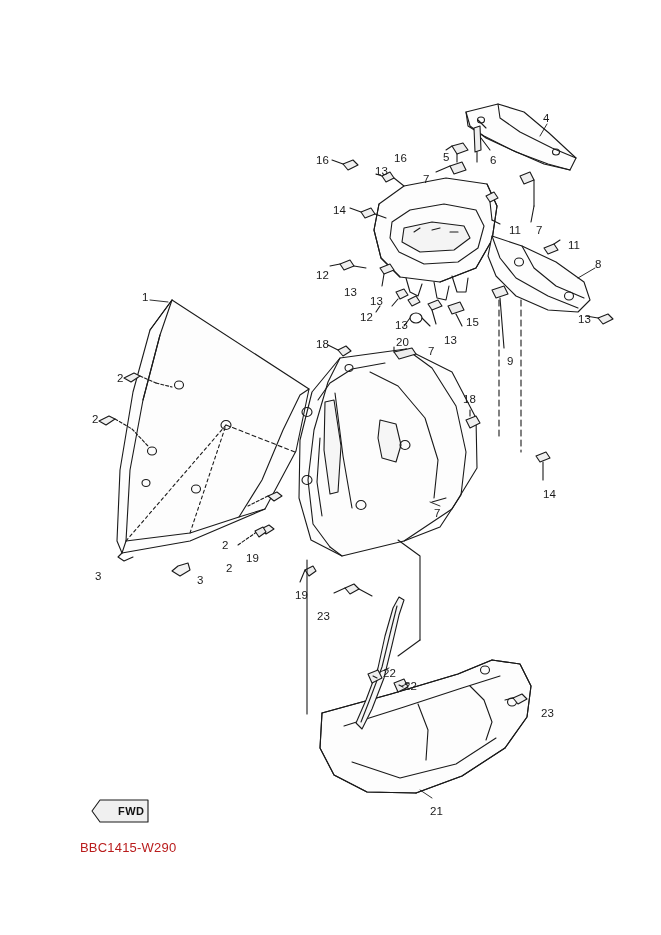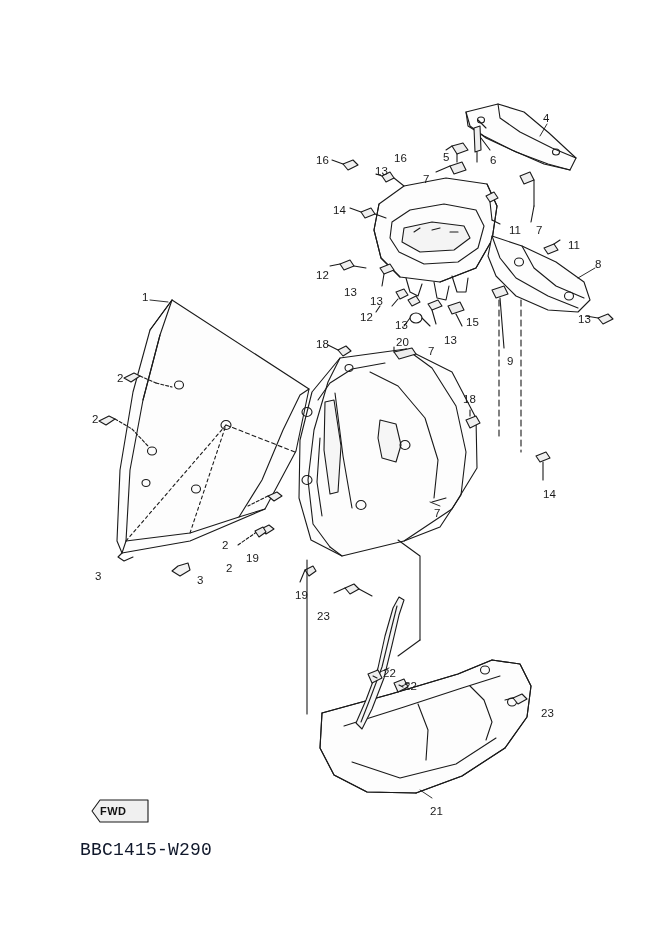--- a/index.html
+++ b/index.html
@@ -30,23 +30,23 @@
     position: absolute;
     font-family: "Liberation Sans", sans-serif;
     font-size: 11.5px;
     color: #1a1a1a;
     line-height: 1;
     white-space: nowrap;
     user-select: none;
   }
   .part-code {
     position: absolute;
-    font-family: Liberation Mono, monospace;
-    font-size: 18px;
-    color: #0f172a;
+    font-family: Liberation Sans, sans-serif;
+    font-size: 13px;
+    color: #b91c1c;
     letter-spacing: 0.2px;
     white-space: nowrap;
   }
   .fwd-label {
     position: absolute;
     font-family: "Liberation Sans", sans-serif;
     font-size: 11px;
     font-weight: bold;
     color: #111111;
     letter-spacing: 0.5px;
@@ -361,16 +361,16 @@
   <div class="callout" style="left:463px;  top:394px;">18</div>
   <div class="callout" style="left:246px;  top:553px;">19</div>
   <div class="callout" style="left:295px;  top:590px;">19</div>
   <div class="callout" style="left:396px;  top:337px;">20</div>
   <div class="callout" style="left:430px;  top:806px;">21</div>
   <div class="callout" style="left:383px;  top:668px;">22</div>
   <div class="callout" style="left:404px;  top:681px;">22</div>
   <div class="callout" style="left:317px;  top:611px;">23</div>
   <div class="callout" style="left:541px;  top:708px;">23</div>
 
-  <div class="fwd-label" style="left:100px; top:805px;">FWD</div>
+  <div class="fwd-label" style="left:118px; top:805px;">FWD</div>
   <div class="part-code" style="left:80px; top:840px;">BBC1415-W290</div>
 
 </div>
 
 </body></html>

